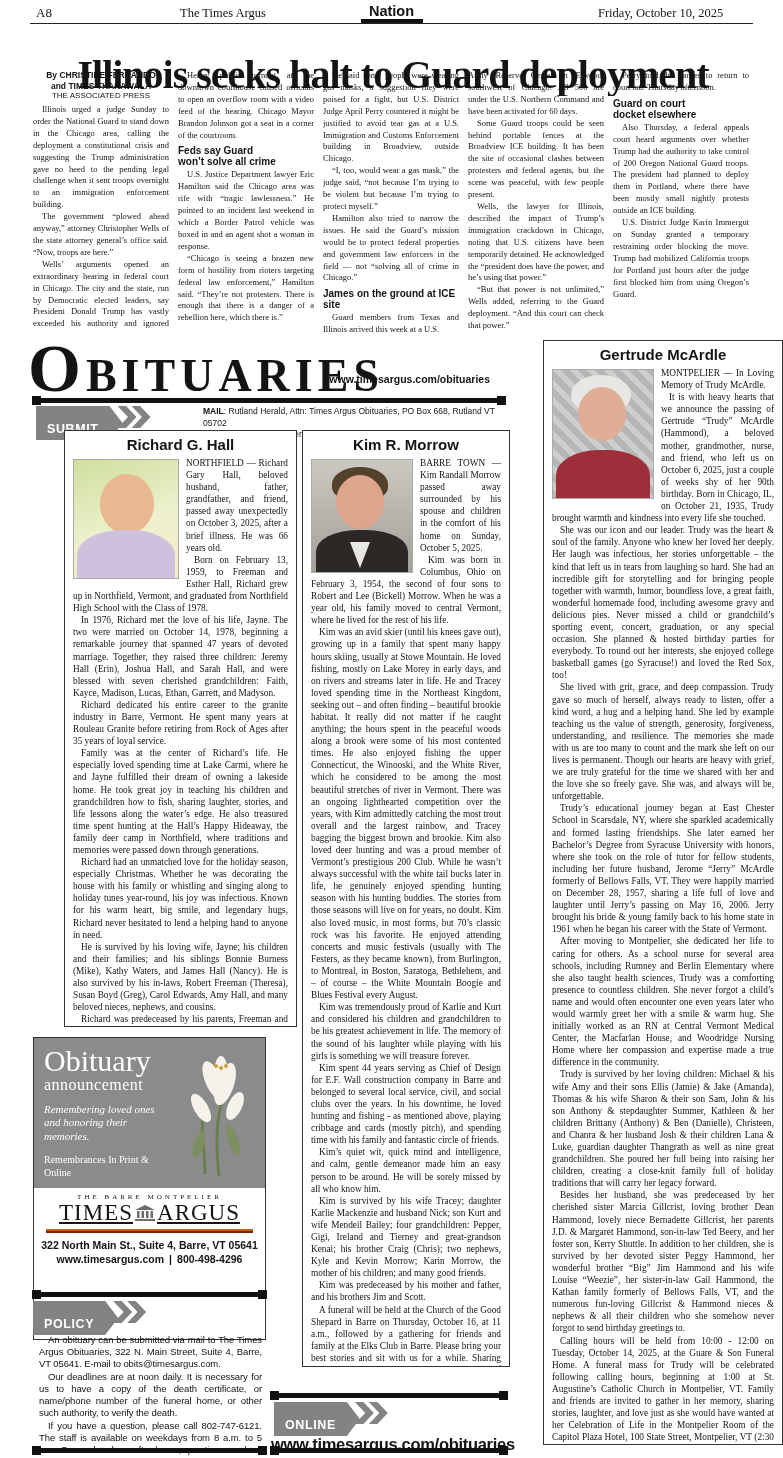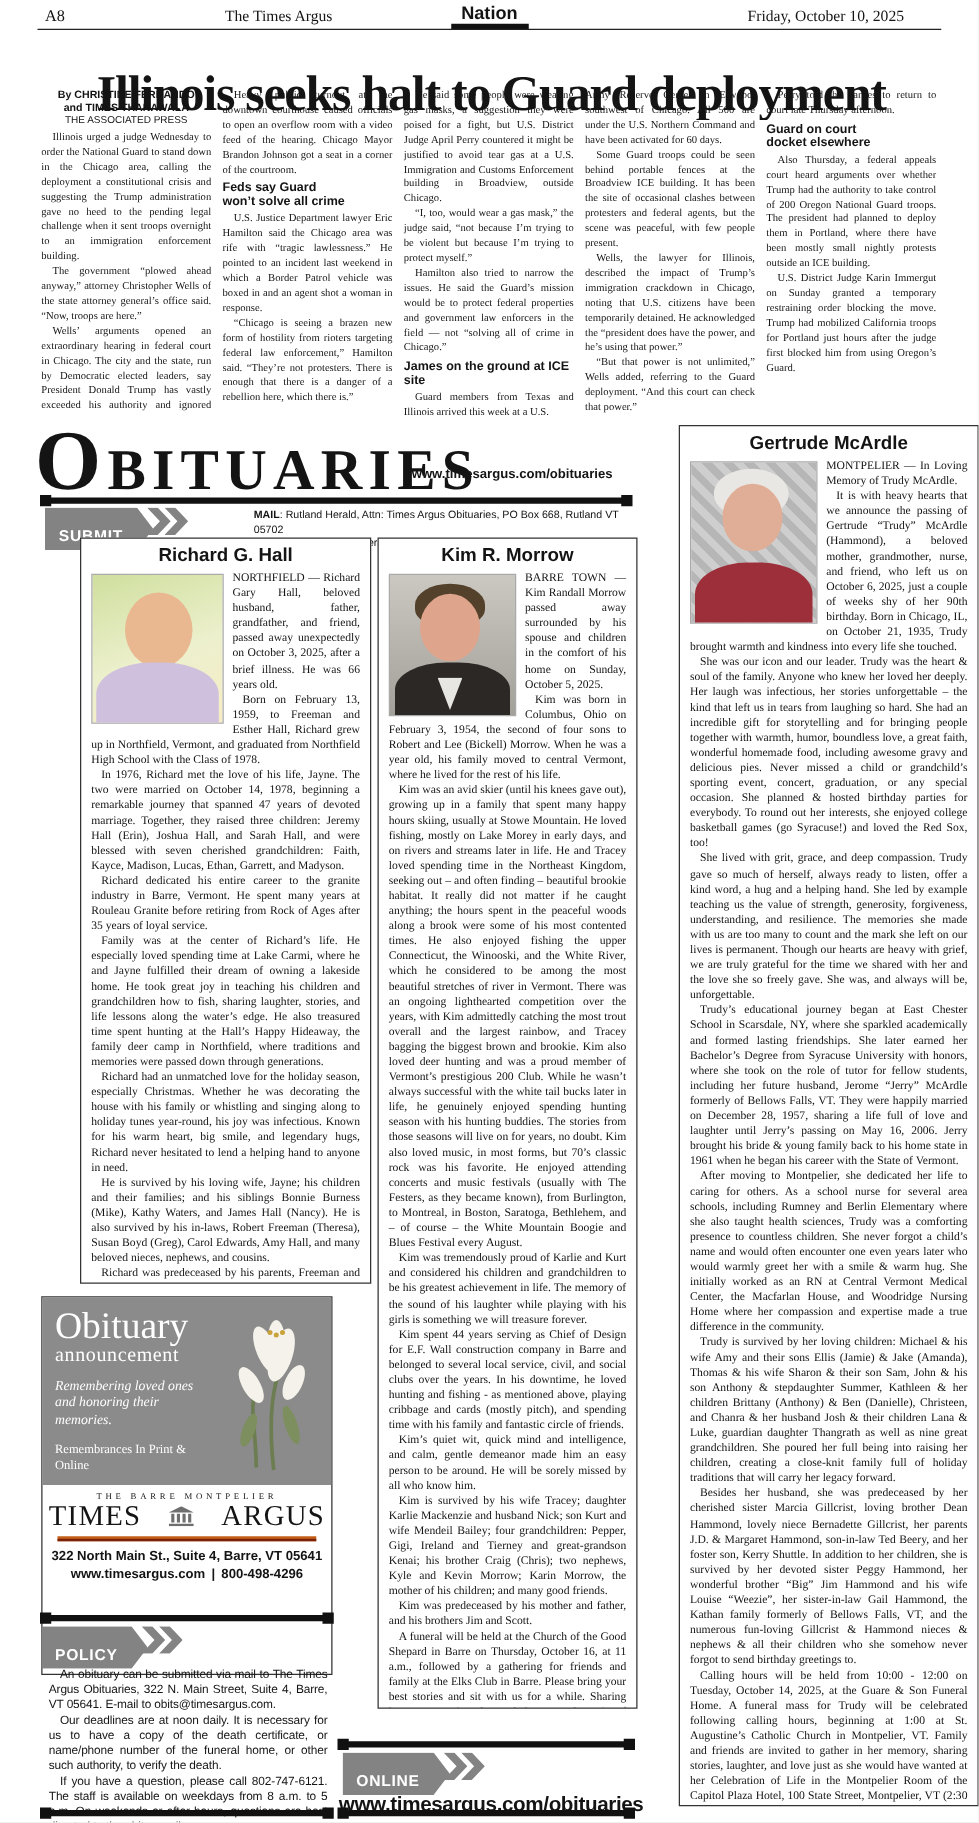--- a/index.html
+++ b/index.html
@@ -90,22 +90,22 @@
         box-sizing:border-box; background:#fff; }
   .ad-top { position:relative; height:150px; background:#8b8b8b; color:#fff; padding:8px 10px;
             box-sizing:border-box; }
   .ad-title1 { font:30px/1 "Liberation Serif", serif; }
   .ad-title2 { font:16px/1.1 "Liberation Serif", serif; letter-spacing:0.5px; }
   .ad-tag { font:italic 11px/1.25 "Liberation Serif", serif; margin-top:9px; width:118px; }
   .ad-sub { font:10px/1.3 "Liberation Serif", serif; margin-top:9px; width:112px; }
   .ad-lily { position:absolute; right:2px; top:8px; }
   .ad-bottom { text-align:center; padding-top:5px; }
   .ad-logo-top { font:7px "Liberation Serif", serif; letter-spacing:3px; }
-  .ad-logo { display:flex; align-items:center; justify-content:center; gap:22px;
-             font:23px/1.05 "Liberation Serif", serif; letter-spacing:1px; }
+  .ad-logo { display:flex; align-items:center; justify-content:center; gap:2px;
+             font:23px/1.05 "Liberation Serif", serif; letter-spacing:1px;text-decoration:underline; }
   .ad-rule { height:2px; background:#c4601a; border-bottom:2px solid #7c2208; margin:4px 12px 5px; }
   .ad-addr, .ad-webline { font:bold 10.5px/14px "Liberation Sans", sans-serif; }
   .ad-webline .sep { padding:0 5px; }
 
   
   #policy { position:absolute; left:33px; top:1292px; width:233px; }
   #policy .bar { left:0; right:0; top:0; }
   #policy .ribbon-row { left:0; top:9px; }
   .policy-text { padding:42px 4px 0 6px; font:9.5px/12px "Liberation Sans", sans-serif; text-align:justify;
                  letter-spacing:-0.1px; }
@@ -132,21 +132,21 @@
   <span class="issue-date">Friday, October 10, 2025</span>
   <div class="hdr-rule"></div>
 
   <h1 class="headline">Illinois seeks halt to Guard deployment</h1>
   <div class="article">
     <div class="col">
 
     <p class="by">By CHRISTINE FERNANDO</p>
         <p class="by">and TIMES THANAWALA</p>
         <p class="byap">THE ASSOCIATED PRESS</p>
-        <p>Illinois urged a judge Wednesday to order the National Guard to stand down in the Chicago area, calling the deployment a constitutional crisis and suggesting the Trump administration gave no heed to the pending legal challenge when it sent troops overnight to an immigration enforcement building.</p>
+        <p>Illinois urged a judge Sunday to order the National Guard to stand down in the Chicago area, calling the deployment a constitutional crisis and suggesting the Trump administration gave no heed to the pending legal challenge when it sent troops overnight to an immigration enforcement building.</p>
         <p>The government “plowed ahead anyway,” attorney Christopher Wells of the state attorney general’s office said. “Now, troops are here.”</p>
         <p>Wells’ arguments opened an extraordinary hearing in federal court in Chicago. The city and the state, run by Democratic elected leaders, say President Donald Trump has vastly exceeded his authority and ignored their pleas to keep the Guard off the streets.</p>
       </div>
     <div class="col">
 
     <p>Heavy public turnout at the downtown courthouse caused officials to open an overflow room with a video feed of the hearing. Chicago Mayor Brandon Johnson got a seat in a corner of the courtroom.</p>
         <p class="sub">Feds say Guard
 won’t solve all crime</p>
         <p>U.S. Justice Department lawyer Eric Hamilton said the Chicago area was rife with “tragic lawlessness.” He pointed to an incident last weekend in which a Border Patrol vehicle was boxed in and an agent shot a woman in response.</p>
         <p>“Chicago is seeing a brazen new form of hostility from rioters targeting federal law enforcement,” Hamilton said. “They’re not protesters. There is enough that there is a danger of a rebellion here, which there is.”</p>

